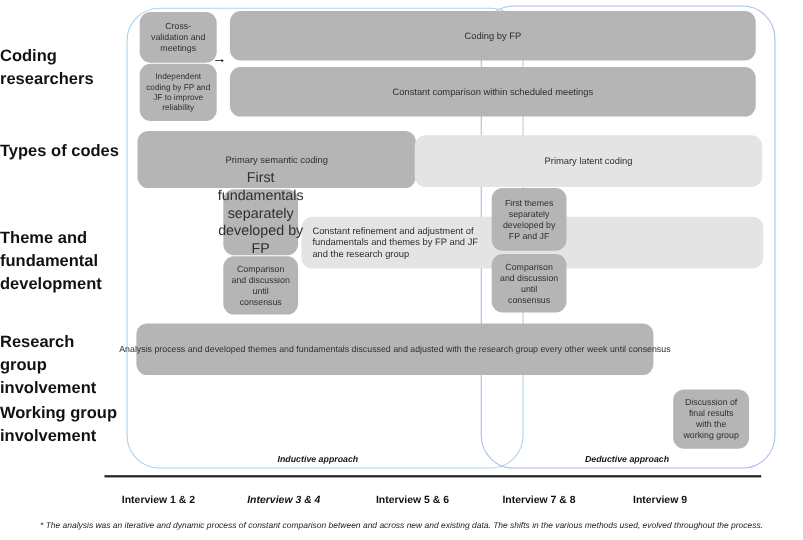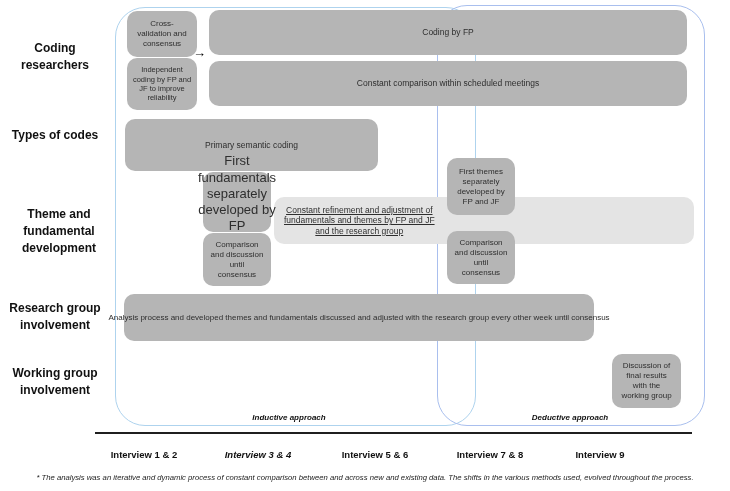--- a/index.html
+++ b/index.html
@@ -10,22 +10,22 @@
     --axis:#1f1f1f;
     --ink:#2e2e2e;
   }
   html,body{margin:0;padding:0;background:#fff;}
   .canvas{
     position:relative;width:730px;height:491px;background:#fff;overflow:hidden;
     font-family:"Liberation Sans",sans-serif;color:var(--ink);
   }
   
   .lbl{
-    position:absolute;font-weight:bold;font-size:12px;line-height:1.4;
-    color:#111;text-align:center;white-space:pre-line;
+    position:absolute;font-weight:bold;font-size:15px;line-height:1.4;
+    color:#111;white-space:pre-line;
   }
   .lbl-coding{left:0;top:40px;width:110px;}
   .lbl-types{left:0;top:127px;width:110px;}
   .lbl-theme{left:0;top:206px;width:118px;}
   .lbl-research{left:0;top:300px;width:110px;}
   .lbl-working{left:0;top:365px;width:110px;}
   
   .phase{position:absolute;border-radius:30px;background:transparent;}
   .phase-inductive{left:115px;top:7px;width:359px;height:417px;border:1.5px solid var(--inductive-border);}
   .phase-deductive{left:437px;top:5px;width:266px;height:419px;border:1.5px solid var(--deductive-border);}
@@ -36,24 +36,24 @@
     text-align:center;white-space:pre-line;font-size:8.5px;line-height:1.25;
     box-sizing:border-box;color:var(--ink);
   }
   .box.light{background:var(--box-light);}
   .b-crossval{left:127px;top:11px;width:70px;height:46px;font-size:8px;}
   .b-independent{left:127px;top:58px;width:70px;height:52px;font-size:7.5px;}
   .b-codingfp{left:209px;top:10px;width:478px;height:45px;}
   .b-constantcomp{left:209px;top:61px;width:478px;height:45px;}
   .b-semantic{left:125px;top:119px;width:253px;height:52px;}
   .b-latent{left:377px;top:123px;width:316px;height:47px;}
-  .b-refinement{left:274px;top:197px;width:420px;height:47px;justify-content:flex-start;text-align:center;padding-left:10px;text-decoration:underline;}
+  .b-refinement{left:274px;top:197px;width:420px;height:47px;justify-content:flex-start;text-align:left;padding-left:10px;}
   .b-firstfund{left:203px;top:172px;width:68px;height:60px;font-size:13px;}
   .b-comp-left{left:203px;top:233px;width:68px;height:53px;font-size:8px;}
-  .b-firstthemes{left:447px;top:158px;width:68px;height:57px;font-size:8px;}
+  .b-firstthemes{left:447px;top:171px;width:68px;height:57px;font-size:8px;}
   .b-comp-right{left:447px;top:231px;width:68px;height:53px;font-size:8px;}
   .b-analysis{left:124px;top:294px;width:470px;height:47px;font-size:8px;white-space:nowrap;}
   .b-discussion{left:612px;top:354px;width:69px;height:54px;font-size:8px;}
   
   .arrow{position:absolute;left:193px;top:46px;font-size:13px;color:#000;line-height:1;}
   
   .approach{position:absolute;top:413px;width:210px;text-align:center;
     font-size:8px;font-weight:bold;font-style:italic;color:#111;}
   .approach-inductive{left:184px;}
   .approach-deductive{left:465px;}
@@ -82,30 +82,31 @@
   <div class="lbl lbl-types">Types of codes</div>
   <div class="lbl lbl-theme">Theme and fundamental
 development</div>
   <div class="lbl lbl-research">Research group
 involvement</div>
   <div class="lbl lbl-working">Working group
 involvement</div>
 
   <div class="box b-crossval">Cross-
 validation and
-consensus</div>
+meetings</div>
   <div class="box b-independent">Independent
 coding by FP and
 JF to improve
 reliability</div>
   <div class="arrow">→</div>
   <div class="box b-codingfp">Coding by FP</div>
   <div class="box b-constantcomp">Constant comparison within scheduled meetings</div>
 
   <div class="box b-semantic">Primary semantic coding</div>
+  <div class="box light b-latent">Primary latent coding</div>
 
   <div class="box light b-refinement">Constant refinement and adjustment of
 fundamentals and themes by FP and JF
 and the research group</div>
   <div class="box b-firstfund">First
 fundamentals
 separately
 developed by FP
 and JF</div>
   <div class="box b-comp-left">Comparison

